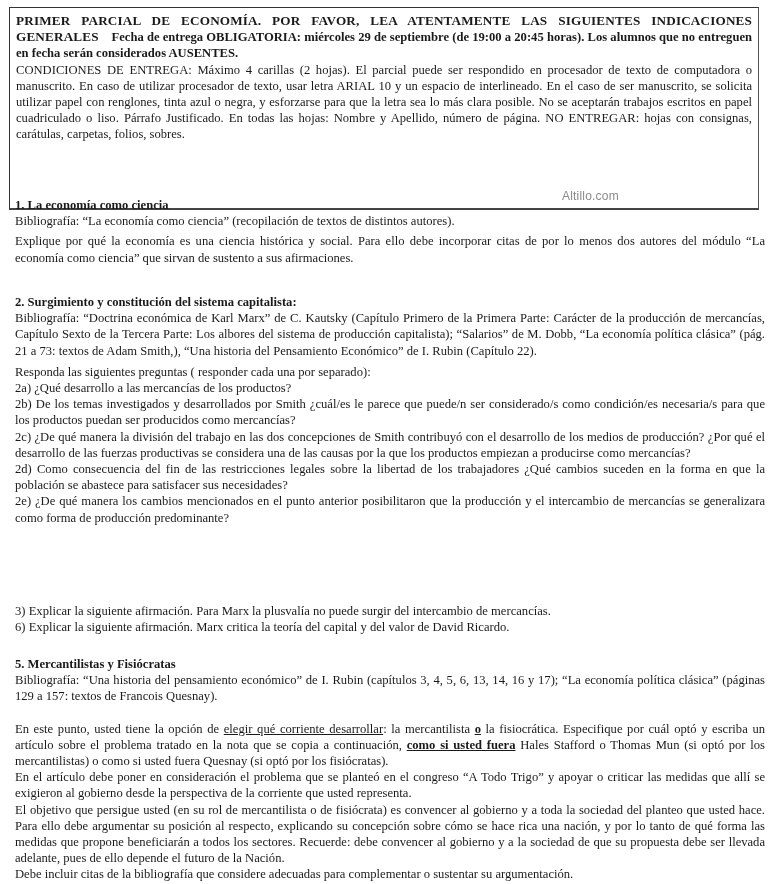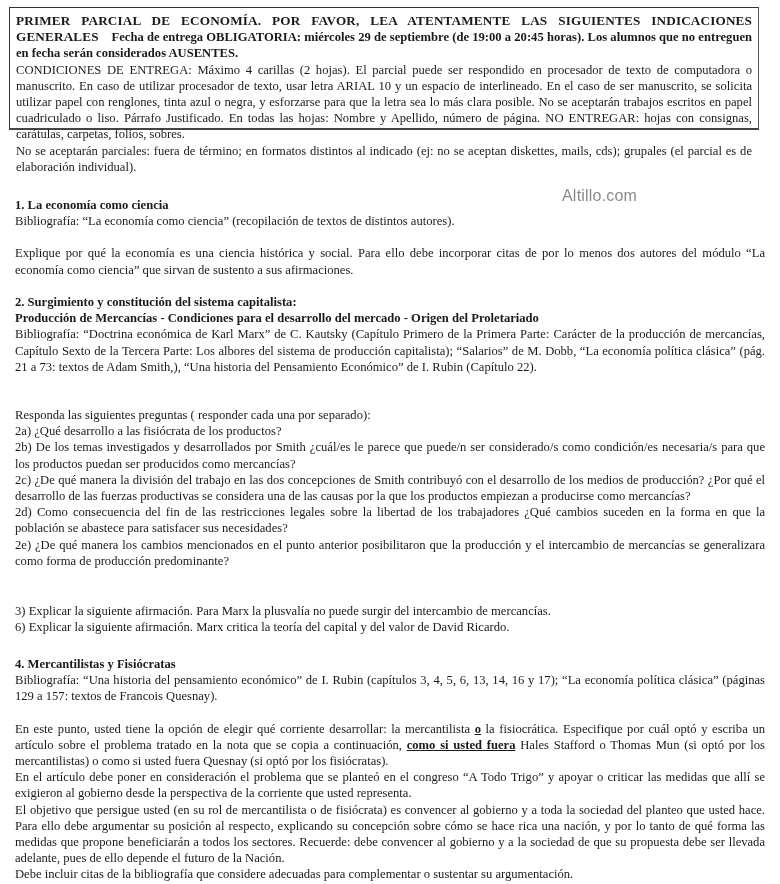--- a/index.html
+++ b/index.html
@@ -2,80 +2,78 @@
 <html><head>
 <meta charset="utf-8">
 <style>
   html, body { margin: 0; padding: 0; background: #ffffff; }
   body {
     width: 780px; height: 884px; overflow: hidden; position: relative;
     font-family: "Liberation Serif", "DejaVu Serif", serif;
     color: #1a1a1a; font-size: 12.6px; line-height: 16.2px;
   }
   .box {
-    position: absolute; left: 9px; top: 7px; width: 750px; height: 123px;
+    position: absolute; left: 9px; top: 7px; width: 750px; height: 203px;
     border: 1.5px solid #333; border-right-color: #555; border-bottom: 2px solid #444;
     padding: 5px 6px 0 6px; box-sizing: border-box; text-align: justify;
   }
   .b { font-weight: bold; }
   .title-line { font-weight: bold; font-size: 13.2px; letter-spacing: 0.15px; }
   .p { margin: 0; text-align: justify; }
   .sec { position: absolute; left: 15px; width: 750px; }
   .watermark {
     position: absolute; left: 562px; top: 188px;
     font-family: "Liberation Sans", "DejaVu Sans", sans-serif;
-    font-size: 16px; color: #8a8a8a; letter-spacing: 0.2px;
+    font-size: 12px; color: #8a8a8a; letter-spacing: 0.2px;
   }
   .it { }
-  .ul { }
+  .ul { text-decoration: underline; }
   .bu { font-weight: bold; text-decoration: underline; }
 </style>
 </head>
 <body>
 
 <div class="box">
   <p class="p">
     <span class="title-line">PRIMER PARCIAL DE ECONOMÍA.  POR FAVOR, LEA ATENTAMENTE LAS SIGUIENTES INDICACIONES GENERALES</span>&nbsp;&nbsp;&nbsp;
     <span class="b">Fecha de entrega OBLIGATORIA: miércoles 29 de septiembre (de 19:00 a 20:45 horas).  Los alumnos que no entreguen en fecha serán considerados AUSENTES.</span>
   </p>
   <p class="p">CONDICIONES DE ENTREGA: Máximo 4 carillas (2 hojas). El parcial puede ser respondido en procesador de texto de computadora o manuscrito.  En caso de utilizar procesador de texto, usar letra ARIAL 10 y un espacio de interlineado. En el caso de ser manuscrito, se solicita utilizar papel con renglones, tinta azul o negra, y esforzarse para que la letra sea lo más clara posible.  No se aceptarán trabajos escritos en papel cuadriculado o liso.  Párrafo Justificado. En todas las hojas: Nombre y Apellido, número de página. NO ENTREGAR: hojas con consignas, carátulas, carpetas, folios, sobres.</p>
-  <p class="p">No se aceptarán parciales: fuera de término; en formatos distintos al indicado (ej: no se aceptan diskettes, mails, cds); grupales (el parcial es de elaboración individual).</p>
 </div>
 
 <div class="watermark">Altillo.com</div>
 
 <div class="sec" style="top:197px;">
   <p class="p b">1. La economía como ciencia</p>
   <p class="p">Bibliografía: “La economía como ciencia” (recopilación de textos de distintos autores).</p>
-  <p class="p" style="margin-top:16px;">Explique por qué la economía es una ciencia histórica y social.  Para ello debe incorporar citas de por lo menos dos autores del módulo “La economía como ciencia” que sirvan de sustento a sus afirmaciones.</p>
+  <p class="p" style="margin-top:4px;">Explique por qué la economía es una ciencia histórica y social.  Para ello debe incorporar citas de por lo menos dos autores del módulo “La economía como ciencia” que sirvan de sustento a sus afirmaciones.</p>
 </div>
 
 <div class="sec" style="top:294px;">
   <p class="p b">2. Surgimiento y constitución del sistema capitalista:</p>
-  <p class="p b">Producción de Mercancías - Condiciones para el desarrollo del mercado  - Origen del Proletariado</p>
   <p class="p">
     <span>Bibliografía: “Doctrina económica de Karl Marx” de C. Kautsky (Capítulo Primero de la Primera Parte: </span><span class="it">Carácter de la producción de mercancías</span><span>, Capítulo Sexto de la  Tercera Parte: </span><span class="it">Los albores del sistema de producción capitalista</span><span>); “Salarios” de M. Dobb, “La economía política clásica” (pág. 21 a 73: textos de Adam Smith,), “Una historia del Pensamiento Económico” de I. Rubin (Capítulo 22).</span>
   </p>
-  <p class="p" style="margin-top:32px;">Responda las siguientes preguntas ( responder cada una por separado):</p>
+  <p class="p" style="margin-top:5px;">Responda las siguientes preguntas ( responder cada una por separado):</p>
   <p class="p">
-    <span>2a) ¿Qué desarrollo a las </span><span class="it">fisiócrata</span><span> de los </span><span class="it">productos</span><span>?</span>
+    <span>2a) ¿Qué desarrollo a las </span><span class="it">mercancías</span><span> de los </span><span class="it">productos</span><span>?</span>
   </p>
   <p class="p">2b) De los temas investigados y desarrollados por Smith ¿cuál/es le parece que puede/n ser considerado/s  como condición/es necesaria/s para que los productos puedan ser producidos como mercancías?</p>
   <p class="p">2c) ¿De qué manera la división del trabajo en las dos concepciones de Smith contribuyó con el desarrollo de los medios de producción? ¿Por qué el desarrollo de las fuerzas productivas se considera una de las causas por la que los productos empiezan a producirse como mercancías?</p>
   <p class="p">2d) Como consecuencia del fin de las restricciones legales sobre la libertad de los trabajadores ¿Qué cambios suceden en la forma en que la población se abastece para satisfacer sus necesidades?</p>
   <p class="p">2e) ¿De qué manera los cambios mencionados en el punto anterior posibilitaron que la producción y el intercambio de mercancías se generalizara como forma de producción predominante?</p>
 </div>
 
 <div class="sec" style="top:603px;">
   <p class="p">3) Explicar la siguiente afirmación.  Para Marx la plusvalía no puede surgir del intercambio de mercancías.</p>
   <p class="p">6) Explicar la siguiente afirmación.  Marx critica la teoría del capital y del valor de David Ricardo.</p>
 </div>
 
 <div class="sec" style="top:656px;">
-  <p class="p b">4. Mercantilistas y Fisiócratas</p>
+  <p class="p b">5. Mercantilistas y Fisiócratas</p>
   <p class="p">Bibliografía: “Una historia del pensamiento económico” de I. Rubin (capítulos 3, 4, 5, 6, 13, 14, 16 y 17); “La economía política clásica” (páginas 129 a 157: textos de Francois Quesnay).</p>
   <p class="p" style="margin-top:16px;">
     <span>En este punto, usted tiene la opción de </span><span class="ul">elegir qué corriente desarrollar</span><span>: la mercantilista </span><span class="bu">o</span><span> la fisiocrática. Especifique por cuál optó y escriba un artículo sobre el problema tratado en la nota que se copia a continuación, </span><span class="bu">como si usted fuera</span><span> Hales Stafford o Thomas Mun (si optó por los mercantilistas) o como si usted fuera Quesnay (si optó por los fisiócratas).</span>
   </p>
   <p class="p">En el artículo debe poner en consideración el problema que se planteó en el congreso “A Todo Trigo” y apoyar o criticar las medidas que allí se exigieron al gobierno desde la perspectiva de la corriente que usted representa.</p>
   <p class="p">El objetivo que persigue usted (en su rol de mercantilista o de fisiócrata) es convencer al gobierno y a toda la sociedad del planteo que usted hace. Para ello debe argumentar su posición al respecto, explicando su concepción sobre cómo se hace rica una nación, y por lo tanto de qué forma las medidas que propone beneficiarán a todos los sectores. Recuerde: debe convencer al gobierno y a la sociedad de que su propuesta debe ser llevada adelante, pues de ello depende el futuro de la Nación.</p>
   <p class="p">Debe incluir citas de la bibliografía que considere adecuadas para complementar o sustentar su argumentación.</p>
 </div>
 
 </body></html>

